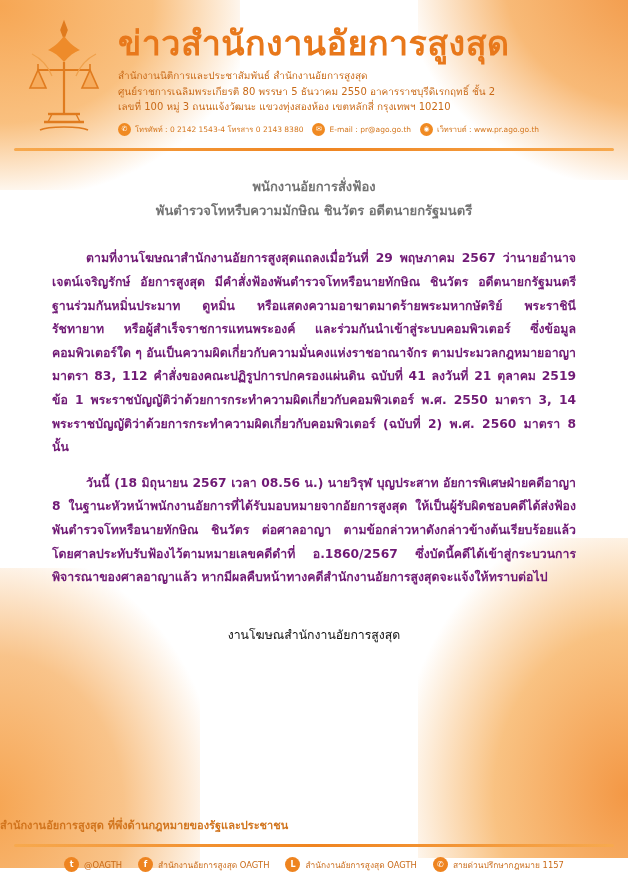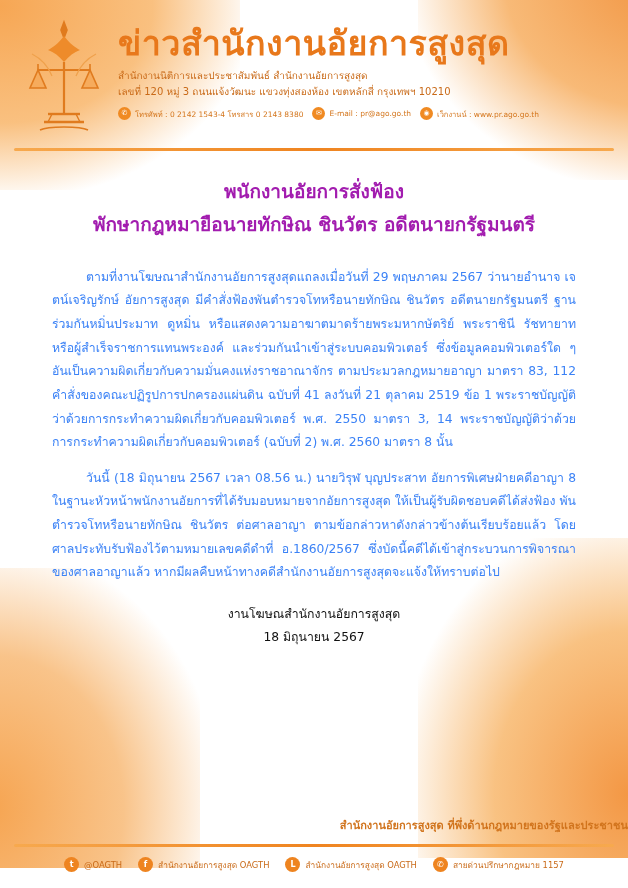--- a/index.html
+++ b/index.html
@@ -120,53 +120,54 @@
     border-radius: 2px;
   }
 
   
   .body {
     position: relative;
     padding: 26px 52px 0 52px;
   }
   .title {
     text-align: center;
-    color: #a21caf;
-    font-size: 19px;
+    color: #737373;
+    font-size: 13px;
     font-weight: bold;
     line-height: 1.55;
   }
   .title .l2 { display: block; margin-top: 4px; }
 
   .article {
     margin-top: 26px;
-    color: #3b82f6;
+    color: #701a75;
     font-size: 12.3px;
     line-height: 1.92;
     text-align: justify;
+    font-weight: bold;
   }
   .article p { text-indent: 34px; margin-bottom: 2px; }
   .article p + p { margin-top: 12px; }
 
   .signoff {
-    margin-top: 18px;
+    margin-top: 34px;
     text-align: center;
     font-size: 12.3px;
     line-height: 1.9;
     color: #111;
   }
 
   
   .footer {
     position: absolute;
     left: 0; right: 0; bottom: 0;
     height: 86px;
   }
   .footer-tagline {
-    text-align: right;
+    text-align: left;
     color: #d1741d;
     font-size: 11px;
     font-weight: bold;
     padding-top: 14px;
   }
   .footer-rule {
     height: 3px;
     margin: 10px 14px 0 14px;
     background: linear-gradient(90deg, #f7a94e 0%, #ef8420 50%, #f7a94e 100%);
     border-radius: 2px;
@@ -231,55 +232,55 @@
           <path d="M14 36 C22 40 30 48 34 58" stroke="#efa14c" stroke-width="1.2"></path>
           <path d="M78 36 C70 40 62 48 58 58" stroke="#efa14c" stroke-width="1.2"></path>
         </g>
       </svg>
     </div>
 
     <div class="header-text">
       <div class="masthead">ข่าวสำนักงานอัยการสูงสุด</div>
       <div class="org-lines">
         <div>สำนักงานนิติการและประชาสัมพันธ์ สำนักงานอัยการสูงสุด</div>
-        <div>เลขที่ 120 หมู่ 3 ถนนแจ้งวัฒนะ แขวงทุ่งสองห้อง เขตหลักสี่ กรุงเทพฯ 10210</div>
+        <div>ศูนย์ราชการเฉลิมพระเกียรติ 80 พรรษา 5 ธันวาคม 2550 อาคารราชบุรีดิเรกฤทธิ์ ชั้น 2</div>
+        <div>เลขที่ 100 หมู่ 3 ถนนแจ้งวัฒนะ แขวงทุ่งสองห้อง เขตหลักสี่ กรุงเทพฯ 10210</div>
       </div>
       <div class="contact-row">
         <div class="contact-item">
           <span class="cicon">✆</span>
           <span>โทรศัพท์ : 0 2142 1543-4 โทรสาร 0 2143 8380</span>
         </div>
         <div class="contact-item">
           <span class="cicon">✉</span>
           <span>E-mail : pr@ago.go.th</span>
         </div>
         <div class="contact-item">
           <span class="cicon">◉</span>
-          <span>เว็กงานน์ : www.pr.ago.go.th</span>
+          <span>เว็ทราบต์ : www.pr.ago.go.th</span>
         </div>
       </div>
     </div>
   </div>
 
   <div class="header-rule"></div>
 
   <div class="body">
     <div class="title">
       <span>พนักงานอัยการสั่งฟ้อง</span>
-      <span class="l2">พักษากฎหมายือนายทักษิณ ชินวัตร อดีตนายกรัฐมนตรี</span>
+      <span class="l2">พันตำรวจโทหรืบความมักษิณ ชินวัตร อดีตนายกรัฐมนตรี</span>
     </div>
 
     <div class="article">
       <p>ตามที่งานโฆษณาสำนักงานอัยการสูงสุดแถลงเมื่อวันที่ 29 พฤษภาคม 2567 ว่านายอำนาจ เจตน์เจริญรักษ์ อัยการสูงสุด มีคำสั่งฟ้องพันตำรวจโทหรือนายทักษิณ ชินวัตร อดีตนายกรัฐมนตรี ฐานร่วมกันหมิ่นประมาท ดูหมิ่น หรือแสดงความอาฆาตมาดร้ายพระมหากษัตริย์ พระราชินี รัชทายาท หรือผู้สำเร็จราชการแทนพระองค์ และร่วมกันนำเข้าสู่ระบบคอมพิวเตอร์ ซึ่งข้อมูลคอมพิวเตอร์ใด ๆ อันเป็นความผิดเกี่ยวกับความมั่นคงแห่งราชอาณาจักร ตามประมวลกฎหมายอาญา มาตรา 83, 112 คำสั่งของคณะปฏิรูปการปกครองแผ่นดิน ฉบับที่ 41 ลงวันที่ 21 ตุลาคม 2519 ข้อ 1 พระราชบัญญัติว่าด้วยการกระทำความผิดเกี่ยวกับคอมพิวเตอร์ พ.ศ. 2550 มาตรา 3, 14 พระราชบัญญัติว่าด้วยการกระทำความผิดเกี่ยวกับคอมพิวเตอร์ (ฉบับที่ 2) พ.ศ. 2560 มาตรา 8 นั้น</p>
       <p>วันนี้ (18 มิถุนายน 2567 เวลา 08.56 น.) นายวิรุฬ บุญประสาท อัยการพิเศษฝ่ายคดีอาญา 8 ในฐานะหัวหน้าพนักงานอัยการที่ได้รับมอบหมายจากอัยการสูงสุด ให้เป็นผู้รับผิดชอบคดีได้ส่งฟ้อง พันตำรวจโทหรือนายทักษิณ ชินวัตร ต่อศาลอาญา ตามข้อกล่าวหาดังกล่าวข้างต้นเรียบร้อยแล้ว โดยศาลประทับรับฟ้องไว้ตามหมายเลขคดีดำที่ อ.1860/2567 ซึ่งบัดนี้คดีได้เข้าสู่กระบวนการพิจารณาของศาลอาญาแล้ว หากมีผลคืบหน้าทางคดีสำนักงานอัยการสูงสุดจะแจ้งให้ทราบต่อไป</p>
     </div>
 
     <div class="signoff">
       <div>งานโฆษณสำนักงานอัยการสูงสุด</div>
-      <div>18 มิถุนายน 2567</div>
     </div>
   </div>
 
   <div class="footer">
     <div class="footer-tagline">สำนักงานอัยการสูงสุด ที่พึ่งด้านกฎหมายของรัฐและประชาชน</div>
     <div class="footer-rule"></div>
     <div class="footer-social">
       <div class="social-item">
         <span class="sicon">t</span>
         <span>@OAGTH</span>

